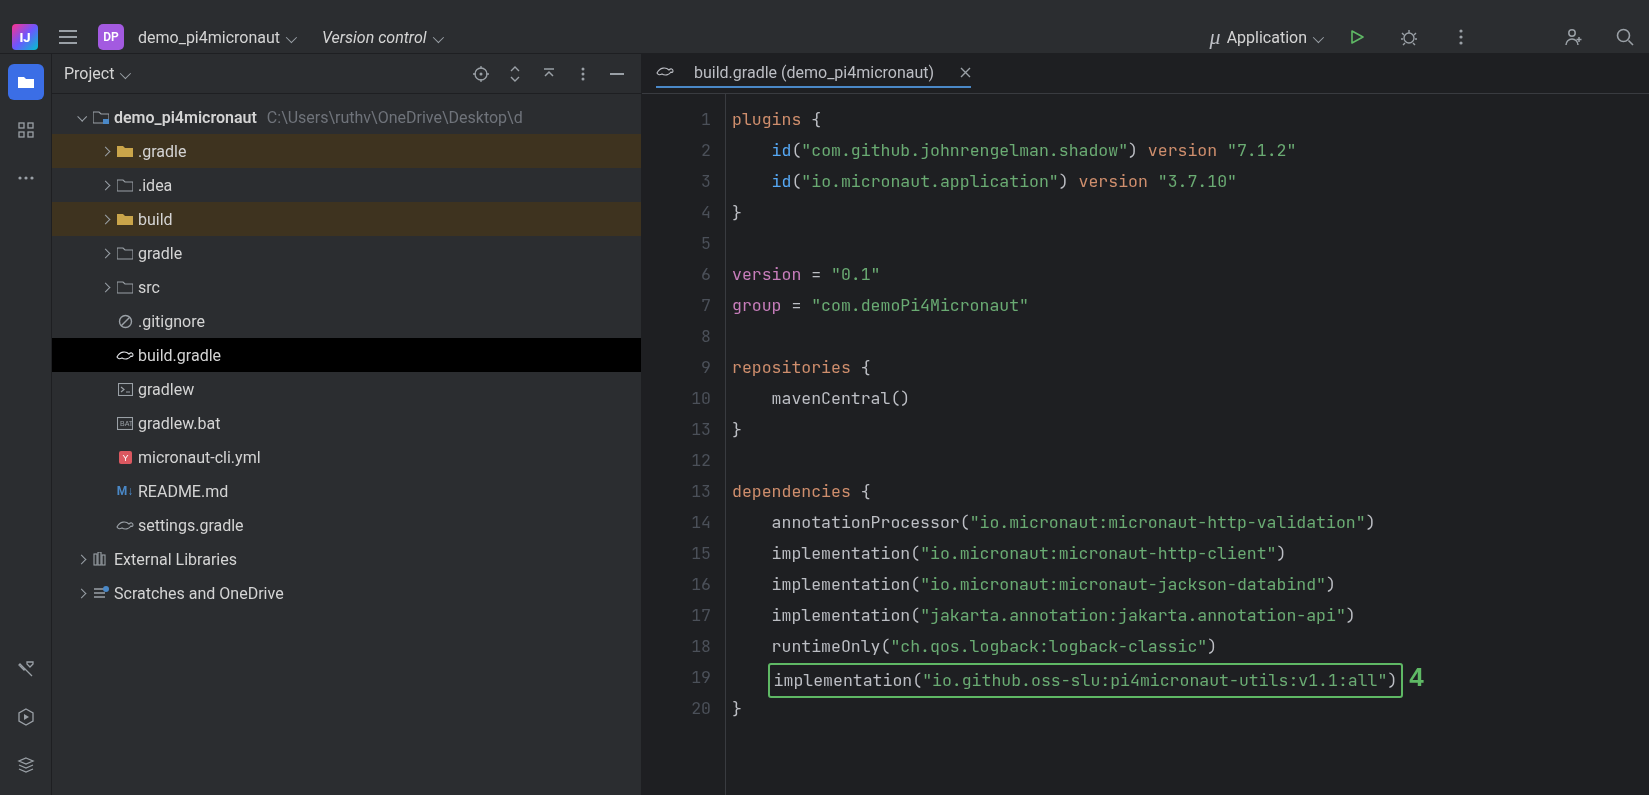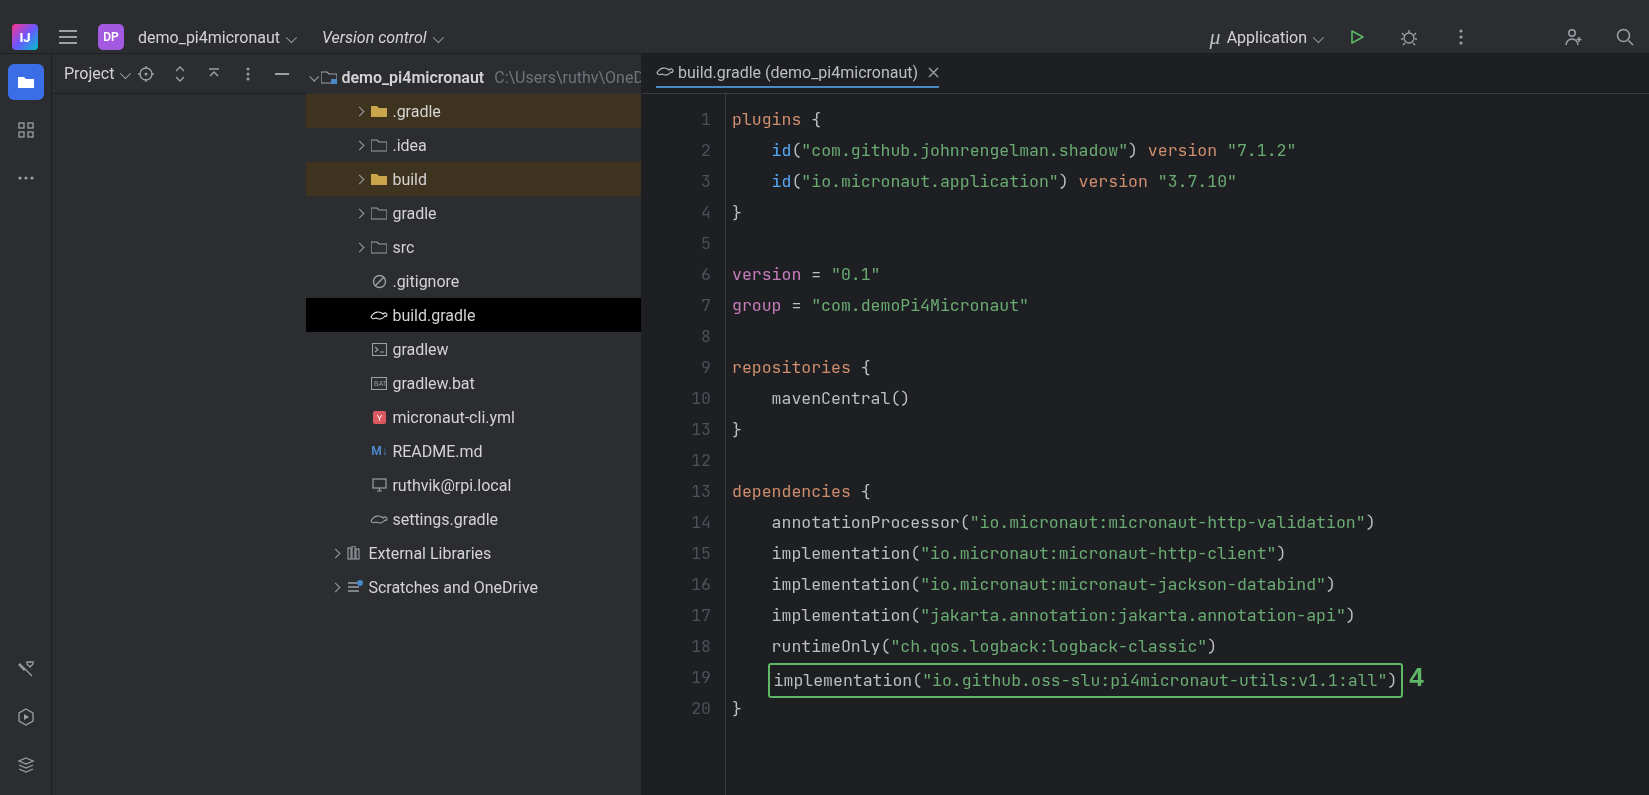--- a/index.html
+++ b/index.html
@@ -146,21 +146,21 @@
       background: #3b6ee6;
       color: #fff;
     }
 
     
     .project-panel {
       width: 590px;
       background: #2b2d30;
       border-right: 1px solid #1e1f22;
       display: flex;
-      flex-direction: row;
+      flex-direction: column;
     }
     .project-header {
       height: 40px;
       display: flex;
       align-items: center;
       padding: 0 12px;
       gap: 6px;
       border-bottom: 1px solid #1e1f22;
     }
     .project-header .title {
@@ -244,21 +244,21 @@
       display: flex;
       align-items: center;
       padding: 0 14px;
       gap: 10px;
       border-bottom: 1px solid #393b40;
       background: #1e1f22;
     }
     .editor-tab {
       display: flex;
       align-items: flex-start;
-      gap: 4px;
+      gap: 20px;
       font-size: 16px;
       color: #bcbec4;
       padding: 4px 0;
       border-bottom: 2px solid #4a88c7;
     }
     .tab-close {
       cursor: pointer;
       color: #9aa0a6;
       margin-left: 6px;
     }
@@ -567,31 +567,20 @@
           </span>
         <span class="label">micronaut-cli.yml</span>
       </div>
       <div class="tree-row">
         <span class="indent" style="width:42px"></span>
           <span class="arrow empty"></span>
         <span class="file-icon">
             <span style="color:#4a88c7;font-size:12px;font-weight:700">M↓</span>
           </span>
         <span class="label">README.md</span>
-      </div>
-      <div class="tree-row">
-        <span class="indent" style="width:42px"></span>
-          <span class="arrow empty"></span>
-        <span class="file-icon">
-            <svg width="15" height="14" viewBox="0 0 15 14">
-              <rect x="1" y="1" width="13" height="9" fill="none" stroke="#9aa0a6" stroke-width="1.2"></rect>
-              <path d="M5 13h5M7.5 10v3" stroke="#9aa0a6" stroke-width="1.2"></path>
-            </svg>
-          </span>
-        <span class="label">ruthvik@rpi.local</span>
       </div>
       <div class="tree-row">
         <span class="indent" style="width:42px"></span>
           <span class="arrow empty"></span>
         <span class="file-icon">
             <svg width="18" height="14" viewBox="0 0 18 14">
               <path d="M1 9c3-6 9-6 12-3 2-2 4-1 4 1 0 1-1 2-2 1-2 3-6 4-9 2-2 1-4 1-5-1z" fill="none" stroke="#9aa0a6" stroke-width="1.1"></path>
             </svg>
           </span>
         <span class="label">settings.gradle</span>

